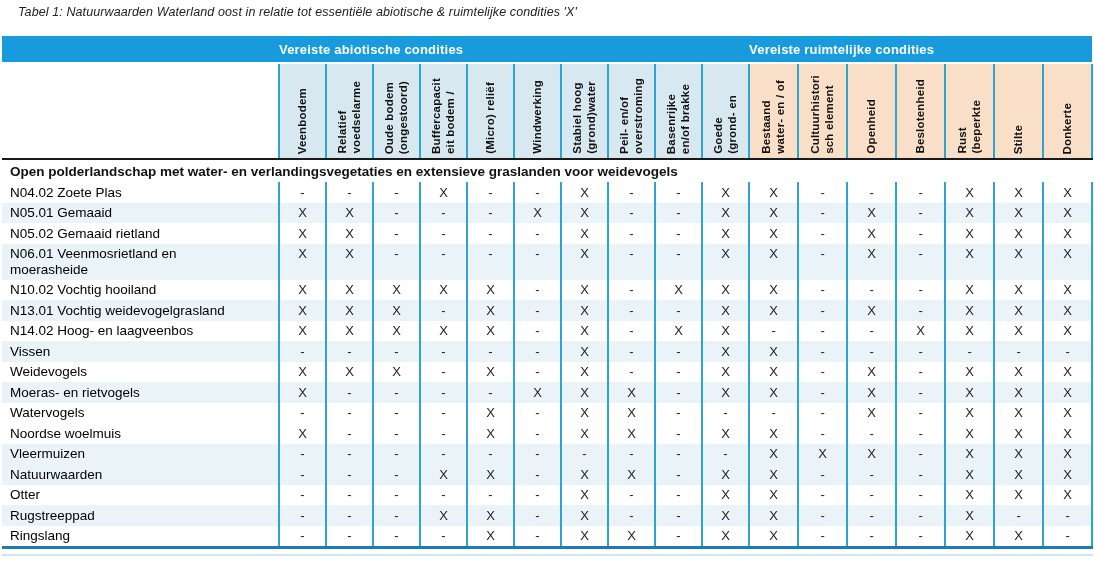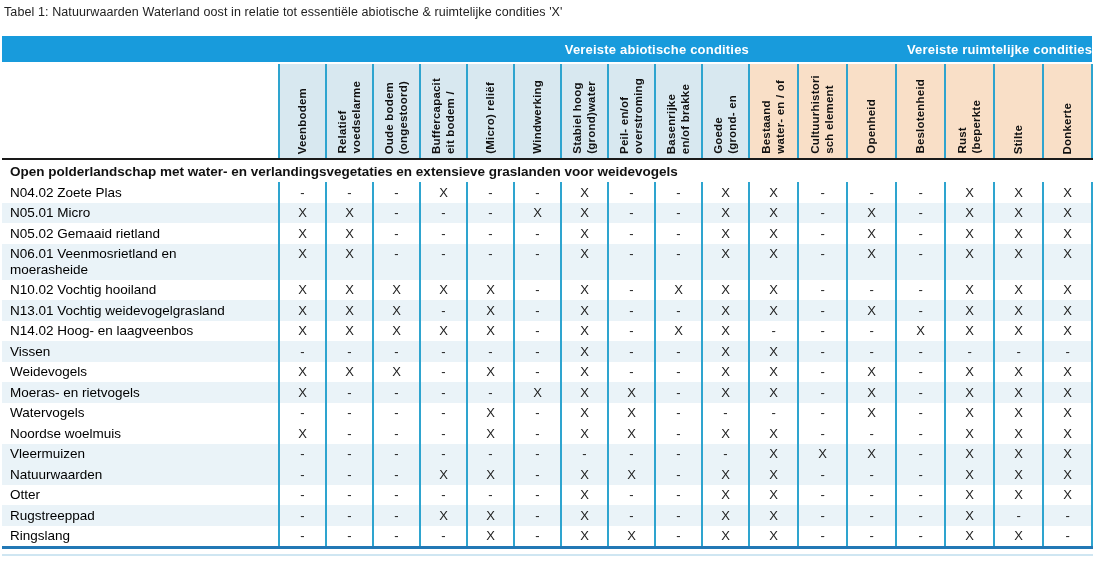--- a/index.html
+++ b/index.html
@@ -8,28 +8,28 @@
     --spatial-bg:#f9dfc7;
     --stripe:#eaf3f8;
     --grid:#2ea4cf;
     --table-bottom:#2278b5;
     --sub-rule:#cfe6f2;
   }
   *{box-sizing:border-box;margin:0;padding:0;}
   html,body{background:#fff;}
   body{font-family:"Liberation Sans","DejaVu Sans",sans-serif;}
   .page{width:1094px;height:580px;background:#fff;overflow:hidden;padding:5px 0 0 2px;}
-  .title{font-size:12.5px;color:#222;margin:0 0 17px 2px;letter-spacing:.1px;}
+  .title{font-style:italic;font-size:12.5px;color:#222;margin:0 0 17px 16px;letter-spacing:.1px;}
   table.matrix{border-collapse:collapse;table-layout:fixed;width:1091px;}
   col.c-label{width:277px;}
   col.c-data{width:47px;}
   col.c-data.wide{width:49px;}
   
   #band-row td{background:var(--band);height:27px;border-bottom:2px solid #fff;}
-  td.band-cell{color:#fff;font-weight:bold;font-size:13px;text-align:right;letter-spacing:.2px;}
+  td.band-cell{color:#fff;font-weight:bold;font-size:13px;text-align:left;letter-spacing:.2px;}
   
   #vheader-row td{border-bottom:2px solid #1a1a1a;height:96px;padding:0;vertical-align:bottom;}
   #vheader-row td.vh{border-left:2px solid var(--grid);}
   #vheader-row td.vh:last-child{border-right:2px solid var(--grid);}
   td.g-abiotic{background:var(--abiotic-bg);}
   td.g-spatial{background:var(--spatial-bg);}
   .vwrap{height:94px;display:flex;align-items:flex-end;justify-content:center;overflow:hidden;padding-bottom:4px;}
   .vtext{writing-mode:vertical-rl;transform:rotate(180deg);white-space:pre-line;
          font-weight:bold;font-size:11.5px;line-height:13.5px;color:#111;letter-spacing:.2px;}
   
@@ -194,21 +194,21 @@
           <td class="val">X</td>
           <td class="val">X</td>
           <td class="val">-</td>
           <td class="val">-</td>
           <td class="val">-</td>
           <td class="val">X</td>
           <td class="val">X</td>
           <td class="val">X</td>
         </tr>
         <tr class="data-row stripe">
-          <td class="rlabel">N05.01 Micro</td>
+          <td class="rlabel">N05.01 Gemaaid</td>
           <td class="val">X</td>
           <td class="val">X</td>
           <td class="val">-</td>
           <td class="val">-</td>
           <td class="val">-</td>
           <td class="val">X</td>
           <td class="val">X</td>
           <td class="val">-</td>
           <td class="val">-</td>
           <td class="val">X</td>

